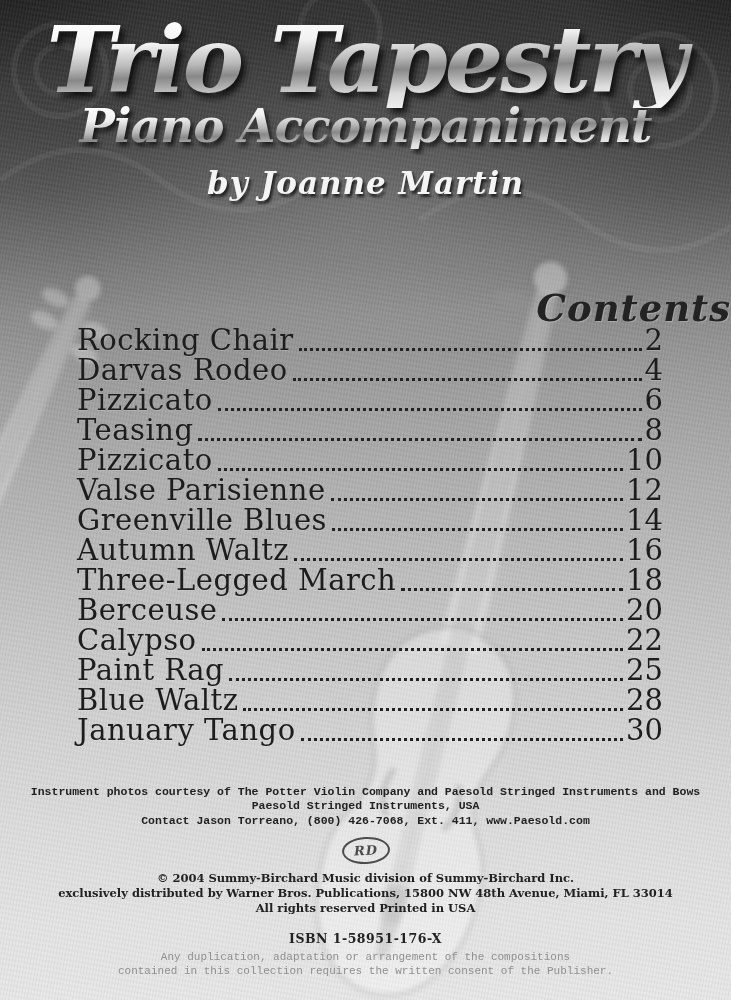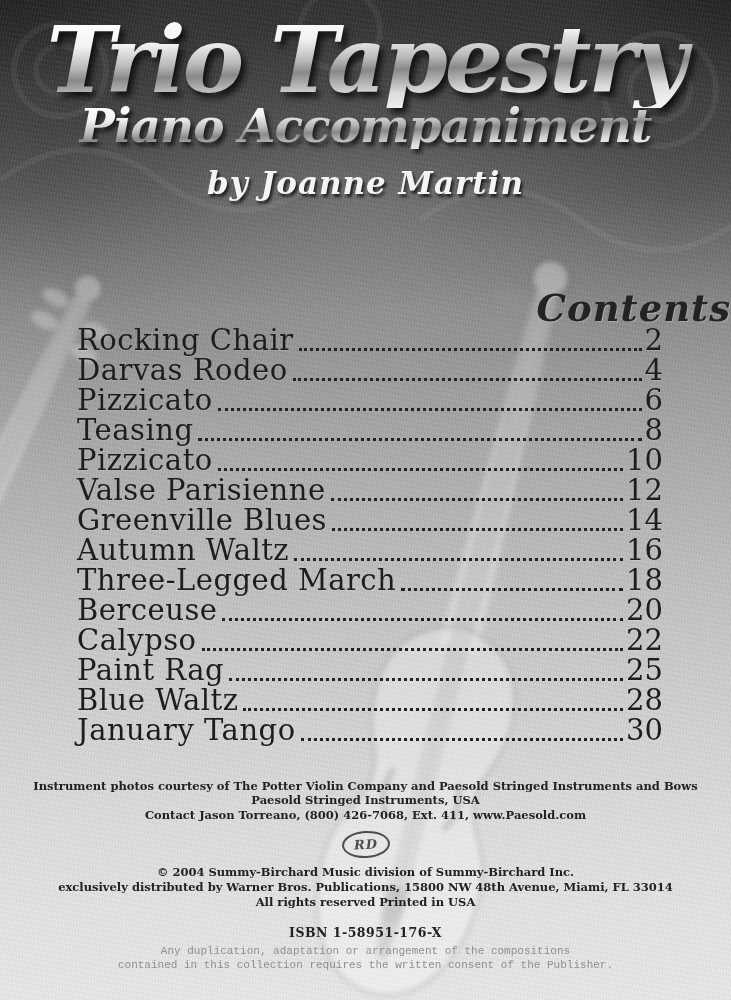--- a/index.html
+++ b/index.html
@@ -70,21 +70,21 @@
     height:30px; font-size:29px; color:#1d1d1d;
     text-shadow:0 1px 0 rgba(255,255,255,0.15);
   }
   .toc-title { white-space:nowrap; padding-right:3px; letter-spacing:0.5px; }
   .toc-leader { flex:1 1 auto; border-bottom:3px dotted #222; margin:0 2px 6px 2px; min-width:20px; }
   .toc-num { white-space:nowrap; padding-left:1px; }
 
   
   .footer { position:absolute; top:768px; left:0; right:0; text-align:center; color:#222; }
   .cover-design { font-size:11.5px; font-weight:bold; }
-  .photo-credits { margin-top:11px; font-size:11.5px; font-weight:bold; line-height:1.25; }
+  .photo-credits { margin-top:17px; font-size:11.5px; font-weight:bold; line-height:1.25;font-family:Liberation Mono, monospace; }
   .logo-wrap { margin-top:9px; display:flex; justify-content:center; }
   .logo {
     width:48px; height:27px; border:2px solid #4c4c4c; border-radius:50%;
     display:flex; align-items:center; justify-content:center;
     font-style:italic; font-weight:bold; font-size:13px; color:#4c4c4c;
     transform:rotate(-3deg); letter-spacing:1px;
   }
   .publisher { margin-top:7px; font-size:11.5px; font-weight:bold; line-height:1.3; }
   .isbn { margin-top:15px; font-size:12.5px; font-weight:bold; letter-spacing:0.5px; }
   .legal {

